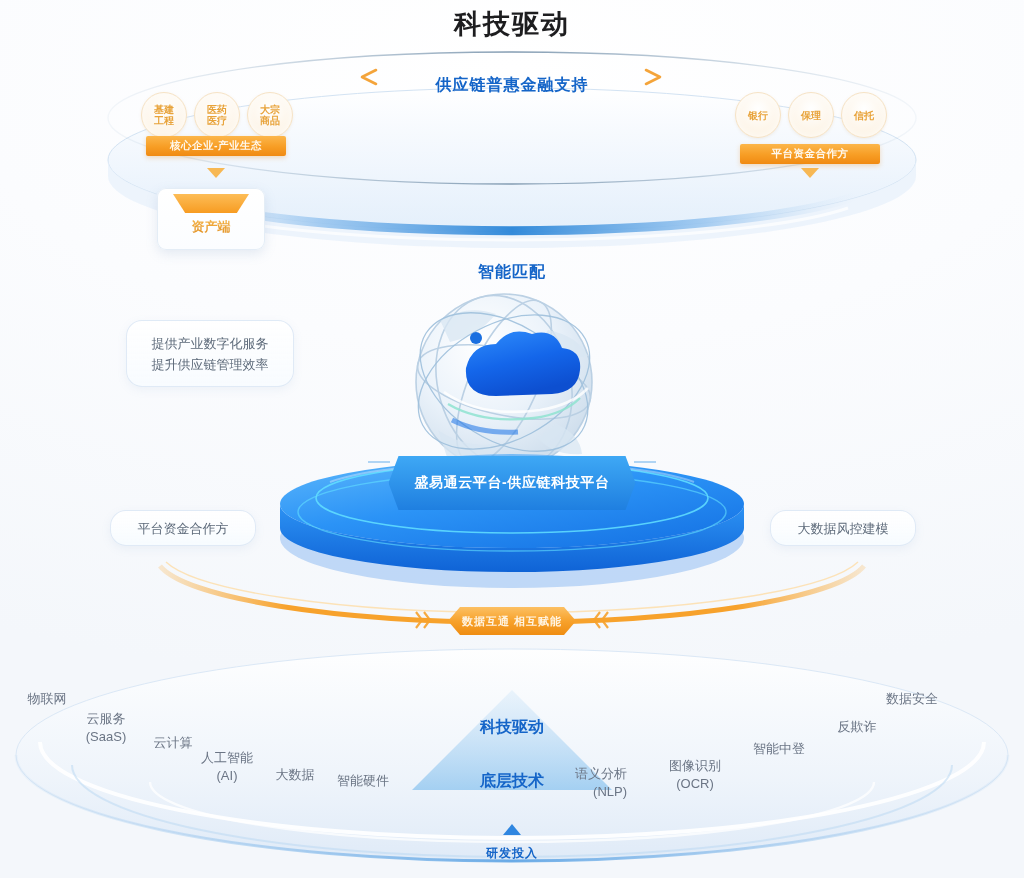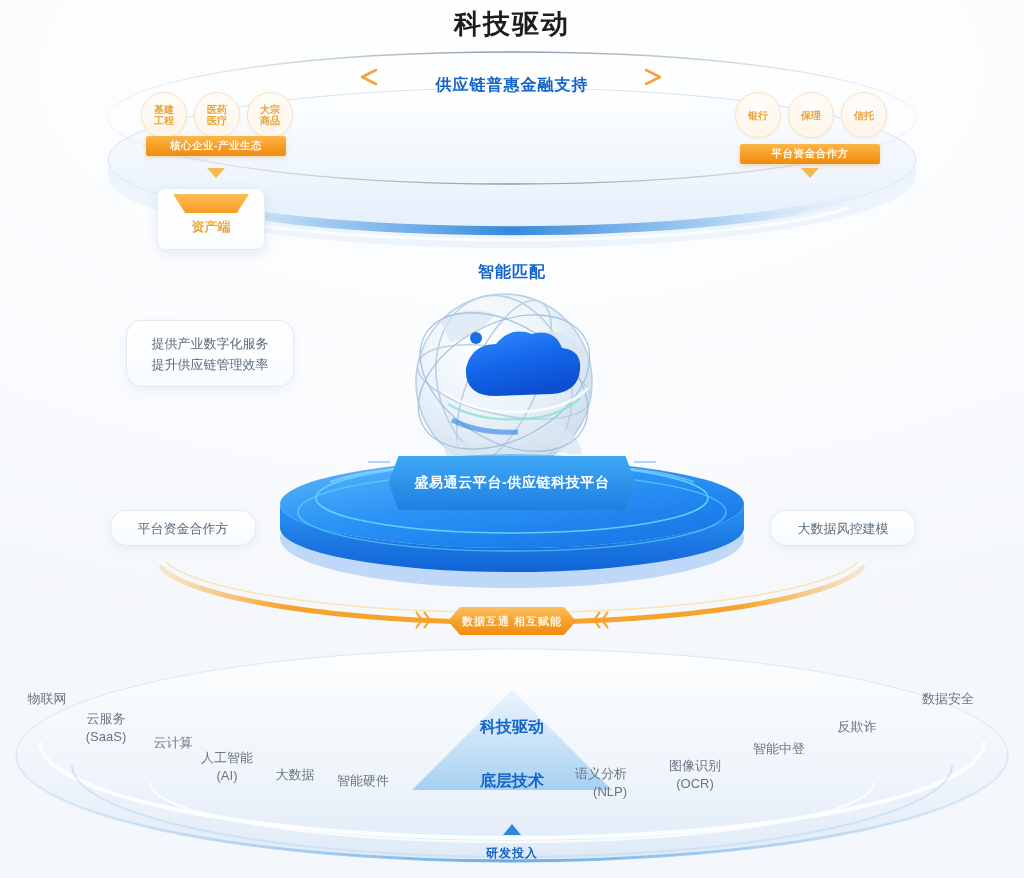--- a/index.html
+++ b/index.html
@@ -335,21 +335,21 @@
   <div class="tech" style="left:695px;top:757px;transform:translateX(-50%);">
     <span style="white-space:pre-line">图像识别
 (OCR)</span>
   </div>
   <div class="tech" style="left:779px;top:740px;transform:translateX(-50%);">
     <span style="white-space:pre-line">智能中登</span>
   </div>
   <div class="tech" style="left:857px;top:718px;transform:translateX(-50%);">
     <span style="white-space:pre-line">反欺诈</span>
   </div>
-  <div class="tech" style="left:912px;top:690px;transform:translateX(-50%);margin-left:36px;">
+  <div class="tech" style="left:912px;top:690px;transform:translateX(-50%);">
     <span style="white-space:pre-line">数据安全</span>
   </div>
 
   <div class="tech tech-blue" style="left:512px;top:718px;transform:translateX(-50%);">科技驱动</div>
   <div class="tech tech-blue" style="left:512px;top:772px;transform:translateX(-50%);">底层技术</div>
 
   <div class="up-tri"></div>
   <div class="bottom-caption">研发投入</div>
 
 </div>

